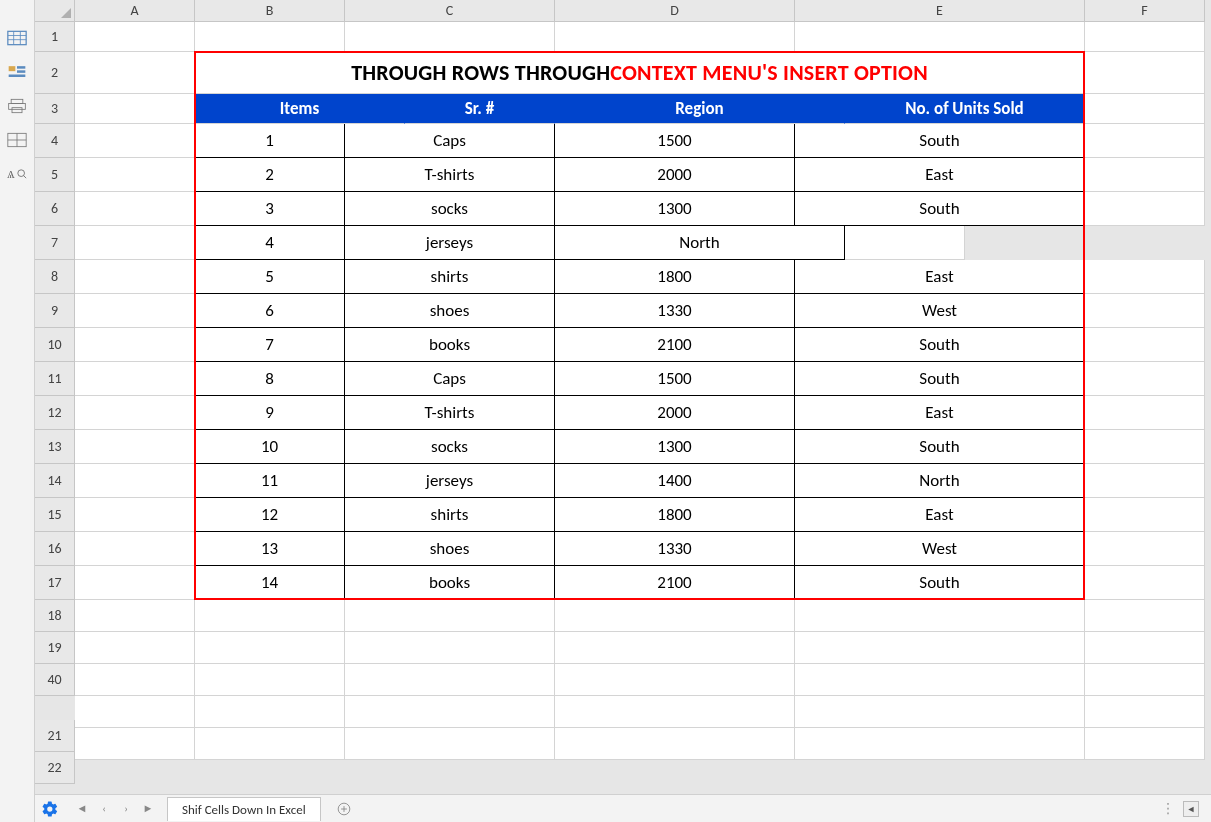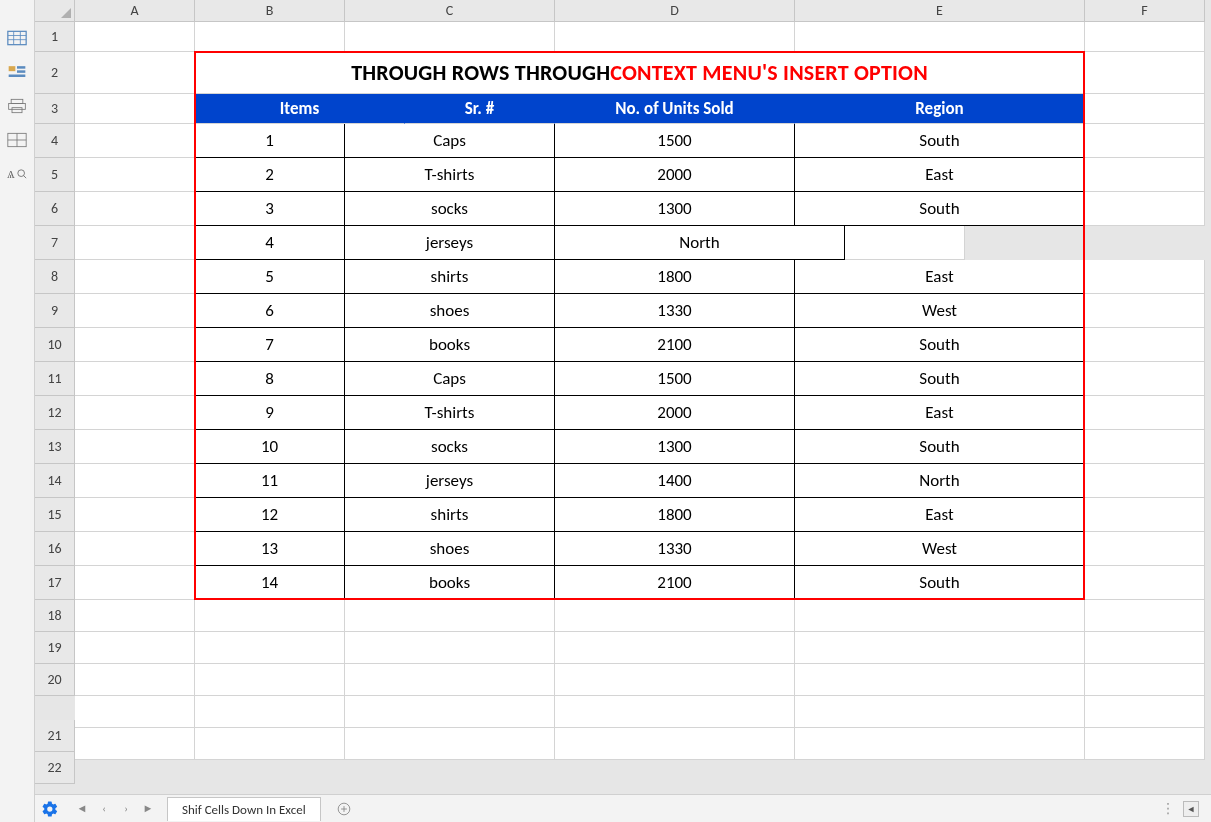--- a/index.html
+++ b/index.html
@@ -296,21 +296,21 @@
           <div class="row-header" style="height: 34px;">10</div>
           <div class="row-header" style="height: 34px;">11</div>
           <div class="row-header" style="height: 34px;">12</div>
           <div class="row-header" style="height: 34px;">13</div>
           <div class="row-header" style="height: 34px;">14</div>
           <div class="row-header" style="height: 34px;">15</div>
           <div class="row-header" style="height: 34px;">16</div>
           <div class="row-header" style="height: 34px;">17</div>
           <div class="row-header" style="height: 32px;">18</div>
           <div class="row-header" style="height: 32px;">19</div>
-          <div class="row-header" style="height: 32px;">20</div>
+          <div class="row-header" style="height: 32px;">40</div>
           <div class="row-header" style="height: 32px; margin-top: 24px;">21</div>
           <div class="row-header" style="height: 32px;">22</div>
         </div>
 
       <div class="cells" id="cells">
           <div class="row">
             <div class="cell" style="width: 120px; height: 30px;"></div>
             <div class="cell" style="width: 150px; height: 30px;"></div>
             <div class="cell" style="width: 210px; height: 30px;"></div>
             <div class="cell" style="width: 240px; height: 30px;"></div>
@@ -322,22 +322,22 @@
             <div class="cell title-cell" style="width: 890px; height: 42px;">
               <span class="title-black">THROUGH ROWS THROUGH </span>
               <span class="title-red">CONTEXT MENU'S INSERT OPTION</span>
             </div>
             <div class="cell" style="width: 120px; height: 42px;"></div>
           </div>
           <div class="row">
             <div class="cell" style="width: 120px; height: 30px;"></div>
             <div class="cell header-blue" style="width: 210px; height: 30px;">Items</div>
             <div class="cell header-blue" style="width: 150px; height: 30px;">Sr. #</div>
+            <div class="cell header-blue" style="width: 290px; height: 30px;">Region</div>
             <div class="cell header-blue" style="width: 240px; height: 30px;">No. of Units Sold</div>
-            <div class="cell header-blue" style="width: 290px; height: 30px;">Region</div>
             <div class="cell" style="width: 120px; height: 30px;"></div>
           </div>
           <div class="row">
             <div class="cell" style="width: 120px; height: 34px;"></div>
             <div class="cell data-cell" style="width: 150px; height: 34px;">1</div>
             <div class="cell data-cell" style="width: 210px; height: 34px;">Caps</div>
             <div class="cell data-cell" style="width: 240px; height: 34px;">1500</div>
             <div class="cell data-cell" style="width: 290px; height: 34px;">South</div>
             <div class="cell" style="width: 120px; height: 34px;"></div>
           </div>

